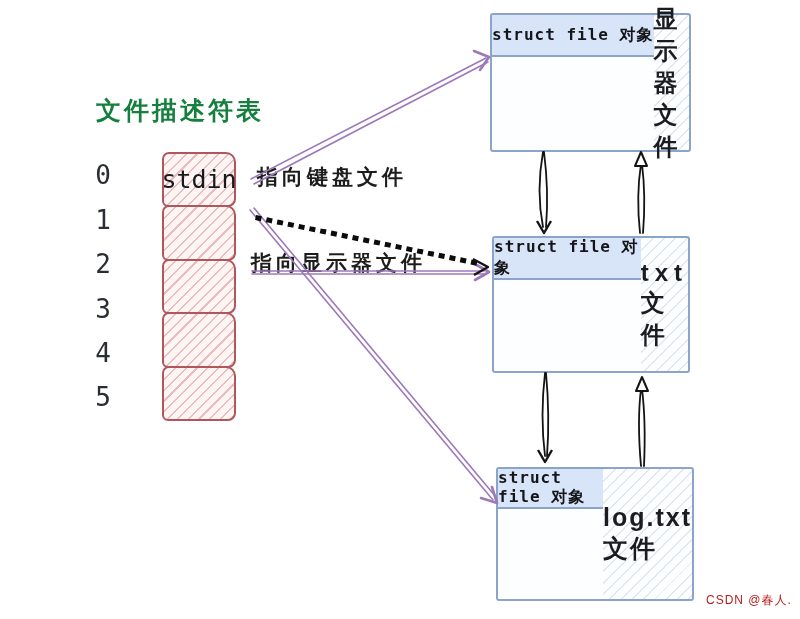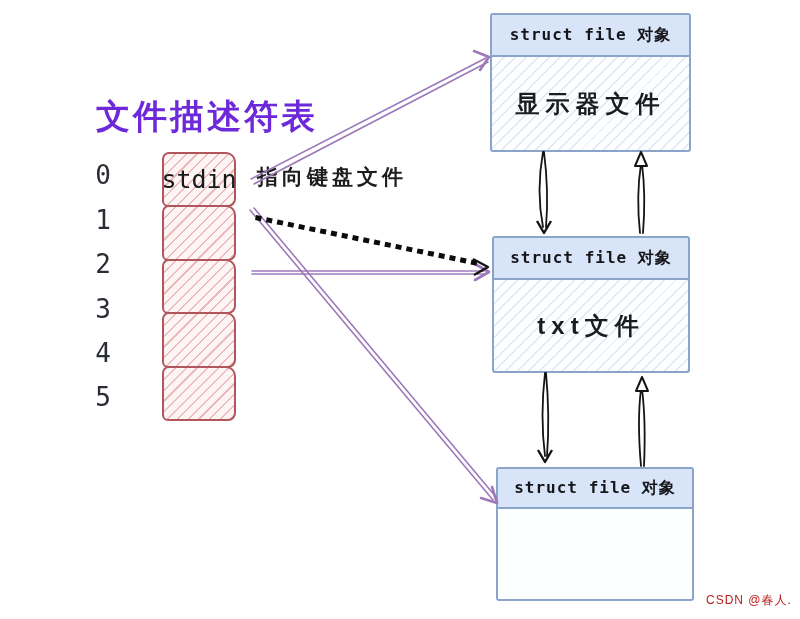--- a/index.html
+++ b/index.html
@@ -4,22 +4,22 @@
 <style>
   html,body{margin:0;padding:0;background:#ffffff;}
   .canvas{
     position:relative;width:800px;height:619px;background:#ffffff;overflow:hidden;
     font-family:"DejaVu Sans", sans-serif;color:#1c1c1c;
   }
   .abs{position:absolute;}
 
   
   .title{
-    left:96px;top:94px;font-size:34px;font-weight:800;letter-spacing:3px;
-    color:#6d28d9;font-family:"Liberation Sans", sans-serif;
+    left:96px;top:94px;font-size:25px;font-weight:800;letter-spacing:3px;
+    color:#15803d;font-family:"Liberation Sans", sans-serif;
   }
 
   
   .fd-index{
     width:34px;text-align:center;font-size:26px;color:#2a2d33;
     font-family:"DejaVu Sans Mono", monospace;
   }
 
   
   .fd-table{
@@ -44,21 +44,21 @@
   .note{
     font-size:21px;font-weight:600;color:#1d1d1d;letter-spacing:4px;
     font-family:"Liberation Sans", sans-serif;white-space:nowrap;
   }
   .note-0{left:257px;top:163px;}
   .note-2{left:251px;top:249px;}
 
   
   .file-box{
     box-sizing:border-box;border:2px solid #8aa4ca;border-radius:3px;
-    background:#fdfeff;display:flex;flex-direction:column;
+    background:#fdfeff;display:flex;flex-direction:row;
   }
   .file-box .hdr{
     box-sizing:border-box;border-bottom:2px solid #8aa4ca;background:#d8e4f7;
     display:flex;align-items:center;justify-content:center;
     font-family:"DejaVu Sans Mono", monospace;font-weight:700;
     font-size:16px;letter-spacing:1px;color:#15161a;
   }
   .file-box .bod{
     flex:1;display:flex;align-items:center;justify-content:center;
     background-image:repeating-linear-gradient(135deg,
@@ -115,31 +115,33 @@
       </div>
     <div class="fd-cell">
         <span></span>
       </div>
     <div class="fd-cell">
         <span></span>
       </div>
   </div>
 
   <div class="abs note note-0">指向键盘文件</div>
+  <div class="abs note note-2">指向显示器文件</div>
 
   <div class="abs file-box box-kbd">
     <div class="hdr">struct file 对象</div>
     <div class="bod">显示器文件</div>
   </div>
   <div class="abs file-box box-disp">
     <div class="hdr">struct file 对象</div>
     <div class="bod">txt文件</div>
   </div>
   <div class="abs file-box box-log">
     <div class="hdr">struct file 对象</div>
+    <div class="bod">log.txt文件</div>
   </div>
 
   <svg class="arrows" width="800" height="619" viewBox="0 0 800 619">
 
     <g>
       <path class="purple" d="M251,179 L486,58 M254,184 L488,62"></path>
       <path class="purple-head" d="M474,51 L489,57 L480,70"></path>
     </g>
 
     <g>

